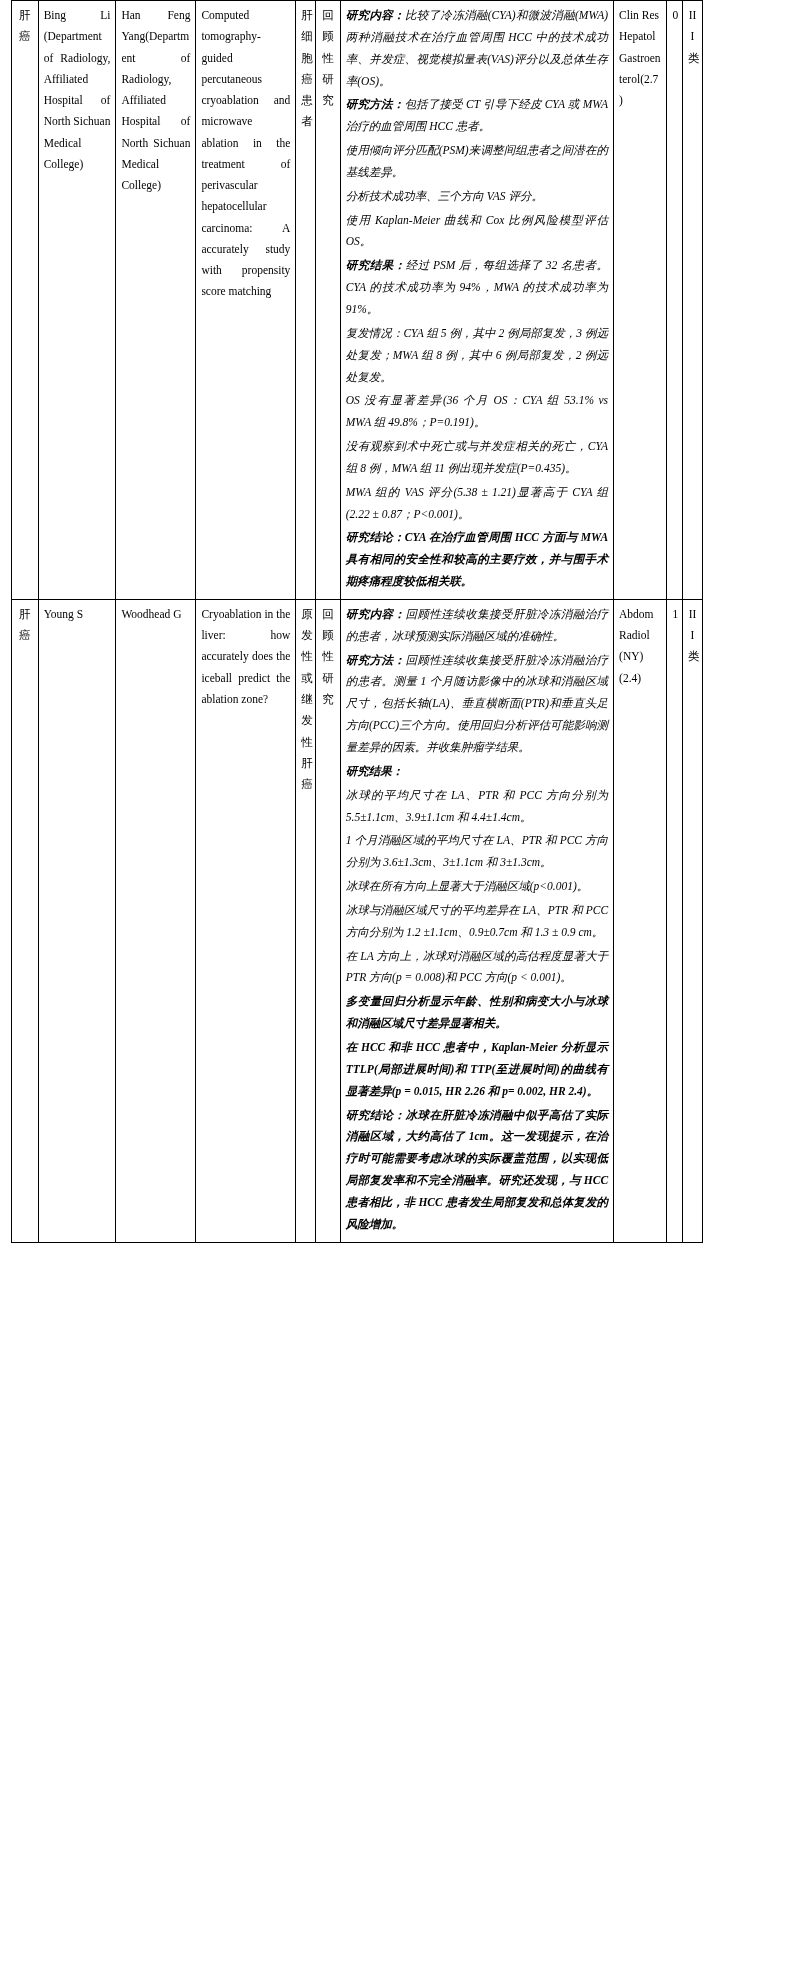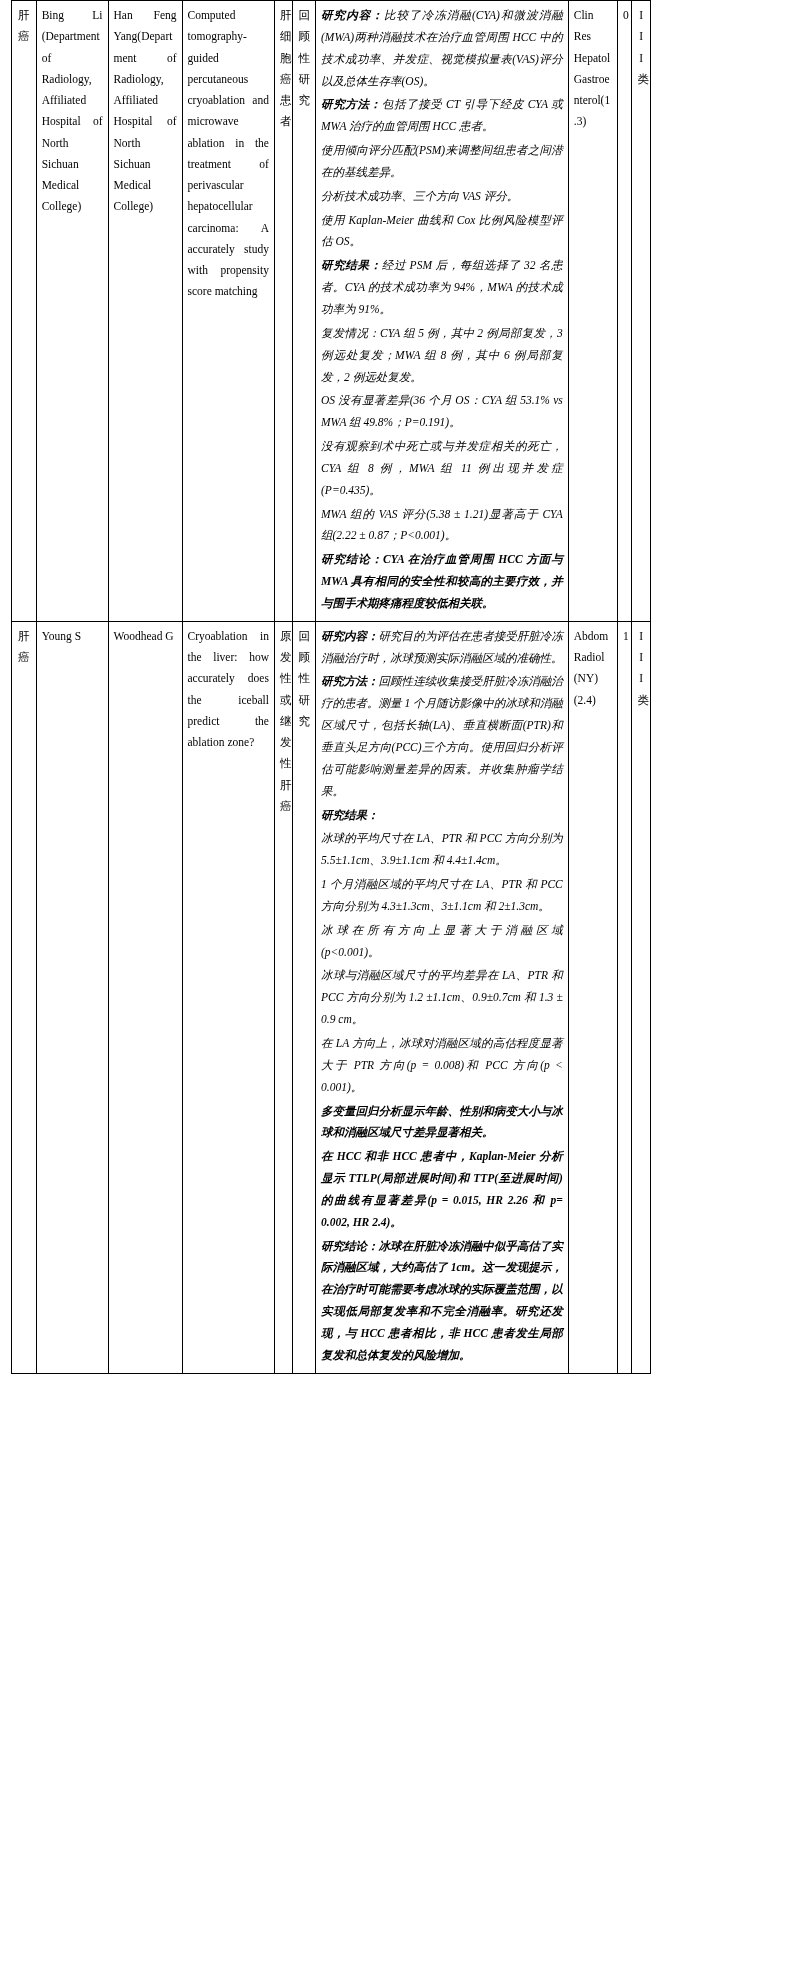--- a/index.html
+++ b/index.html
@@ -13,21 +13,21 @@
     color: #000000;
   }
   .page {
     width: 800px;
     box-sizing: border-box;
     padding: 0 0 0 0;
   }
   table.study-table {
     border-collapse: collapse;
     table-layout: fixed;
-    width: 640px;
+    width: 692px;
     margin: 0 auto;
     margin-left: 11px;
   }
   table.study-table td {
     border: 1px solid #000000;
     vertical-align: top;
     padding: 4px 5px 6px 5px;
     font-size: 11.5px;
     line-height: 1.85;
     word-wrap: break-word;
@@ -112,38 +112,38 @@
           <p><span class="lbl"></span><span>使用倾向评分匹配(PSM)来调整间组患者之间潜在的基线差异。</span></p>
           <p><span class="lbl"></span><span>分析技术成功率、三个方向 VAS 评分。</span></p>
           <p><span class="lbl"></span><span>使用 Kaplan-Meier 曲线和 Cox 比例风险模型评估 OS。</span></p>
           <p><span class="lbl">研究结果：</span><span>经过 PSM 后，每组选择了 32 名患者。CYA 的技术成功率为 94%，MWA 的技术成功率为 91%。</span></p>
           <p><span class="lbl"></span><span>复发情况：CYA 组 5 例，其中 2 例局部复发，3 例远处复发；MWA 组 8 例，其中 6 例局部复发，2 例远处复发。</span></p>
           <p><span class="lbl"></span><span>OS 没有显著差异(36 个月 OS：CYA 组 53.1% vs MWA 组 49.8%；P=0.191)。</span></p>
           <p><span class="lbl"></span><span>没有观察到术中死亡或与并发症相关的死亡，CYA 组 8 例，MWA 组 11 例出现并发症(P=0.435)。</span></p>
           <p><span class="lbl"></span><span>MWA 组的 VAS 评分(5.38 ± 1.21)显著高于 CYA 组(2.22 ± 0.87；P&lt;0.001)。</span></p>
           <p class="tight"><span class="lbl">研究结论：</span><span class="lbl">CYA 在治疗血管周围 HCC 方面与 MWA 具有相同的安全性和较高的主要疗效，并与围手术期疼痛程度较低相关联。</span></p>
         </td>
-        <td class="plain-cell">Clin Res Hepatol Gastroenterol(1.3)</td>
+        <td class="plain-cell">Clin Res Hepatol Gastroenterol(2.7)</td>
         <td class="plain-cell center">0</td>
         <td class="narrow-stack">III类</td>
       </tr>
 
       <tr>
         <td class="narrow-stack">肝癌</td>
         <td class="plain-cell">Young S</td>
         <td class="plain-cell">Woodhead G</td>
         <td class="title-cell">Cryoablation in the liver: how accurately does the iceball predict the ablation zone?</td>
         <td class="narrow-stack">原发性或继发性肝癌</td>
         <td class="narrow-stack">回顾性研究</td>
         <td class="content-cell">
-          <p><span class="lbl">研究内容：</span><span>研究目的为评估在患者接受肝脏冷冻消融治疗时，冰球预测实际消融区域的准确性。</span></p>
+          <p><span class="lbl">研究内容：</span><span>回顾性连续收集接受肝脏冷冻消融治疗的患者，冰球预测实际消融区域的准确性。</span></p>
           <p><span class="lbl">研究方法：</span><span>回顾性连续收集接受肝脏冷冻消融治疗的患者。测量 1 个月随访影像中的冰球和消融区域尺寸，包括长轴(LA)、垂直横断面(PTR)和垂直头足方向(PCC)三个方向。使用回归分析评估可能影响测量差异的因素。并收集肿瘤学结果。</span></p>
           <p><span class="lbl">研究结果：</span><span></span></p>
           <p><span class="lbl"></span><span>冰球的平均尺寸在 LA、PTR 和 PCC 方向分别为 5.5±1.1cm、3.9±1.1cm 和 4.4±1.4cm。</span></p>
-          <p><span class="lbl"></span><span>1 个月消融区域的平均尺寸在 LA、PTR 和 PCC 方向分别为 4.3±1.3cm、3±1.1cm 和 2±1.3cm。</span></p>
+          <p><span class="lbl"></span><span>1 个月消融区域的平均尺寸在 LA、PTR 和 PCC 方向分别为 3.6±1.3cm、3±1.1cm 和 3±1.3cm。</span></p>
           <p><span class="lbl"></span><span>冰球在所有方向上显著大于消融区域(p&lt;0.001)。</span></p>
           <p><span class="lbl"></span><span>冰球与消融区域尺寸的平均差异在 LA、PTR 和 PCC 方向分别为 1.2 ±1.1cm、0.9±0.7cm 和 1.3 ± 0.9 cm。</span></p>
           <p><span class="lbl"></span><span>在 LA 方向上，冰球对消融区域的高估程度显著大于 PTR 方向(p = 0.008)和 PCC 方向(p &lt; 0.001)。</span></p>
           <p><span class="lbl"></span><span class="lbl">多变量回归分析显示年龄、性别和病变大小与冰球和消融区域尺寸差异显著相关。</span></p>
           <p><span class="lbl"></span><span class="lbl">在 HCC 和非 HCC 患者中，Kaplan-Meier 分析显示 TTLP(局部进展时间)和 TTP(至进展时间)的曲线有显著差异(p = 0.015, HR 2.26 和 p= 0.002, HR 2.4)。</span></p>
           <p class="tight"><span class="lbl">研究结论：</span><span class="lbl">冰球在肝脏冷冻消融中似乎高估了实际消融区域，大约高估了 1cm。这一发现提示，在治疗时可能需要考虑冰球的实际覆盖范围，以实现低局部复发率和不完全消融率。研究还发现，与 HCC 患者相比，非 HCC 患者发生局部复发和总体复发的风险增加。</span></p>
         </td>
         <td class="plain-cell">Abdom Radiol (NY)(2.4)</td>
         <td class="plain-cell center">1</td>
         <td class="narrow-stack">III类</td>

